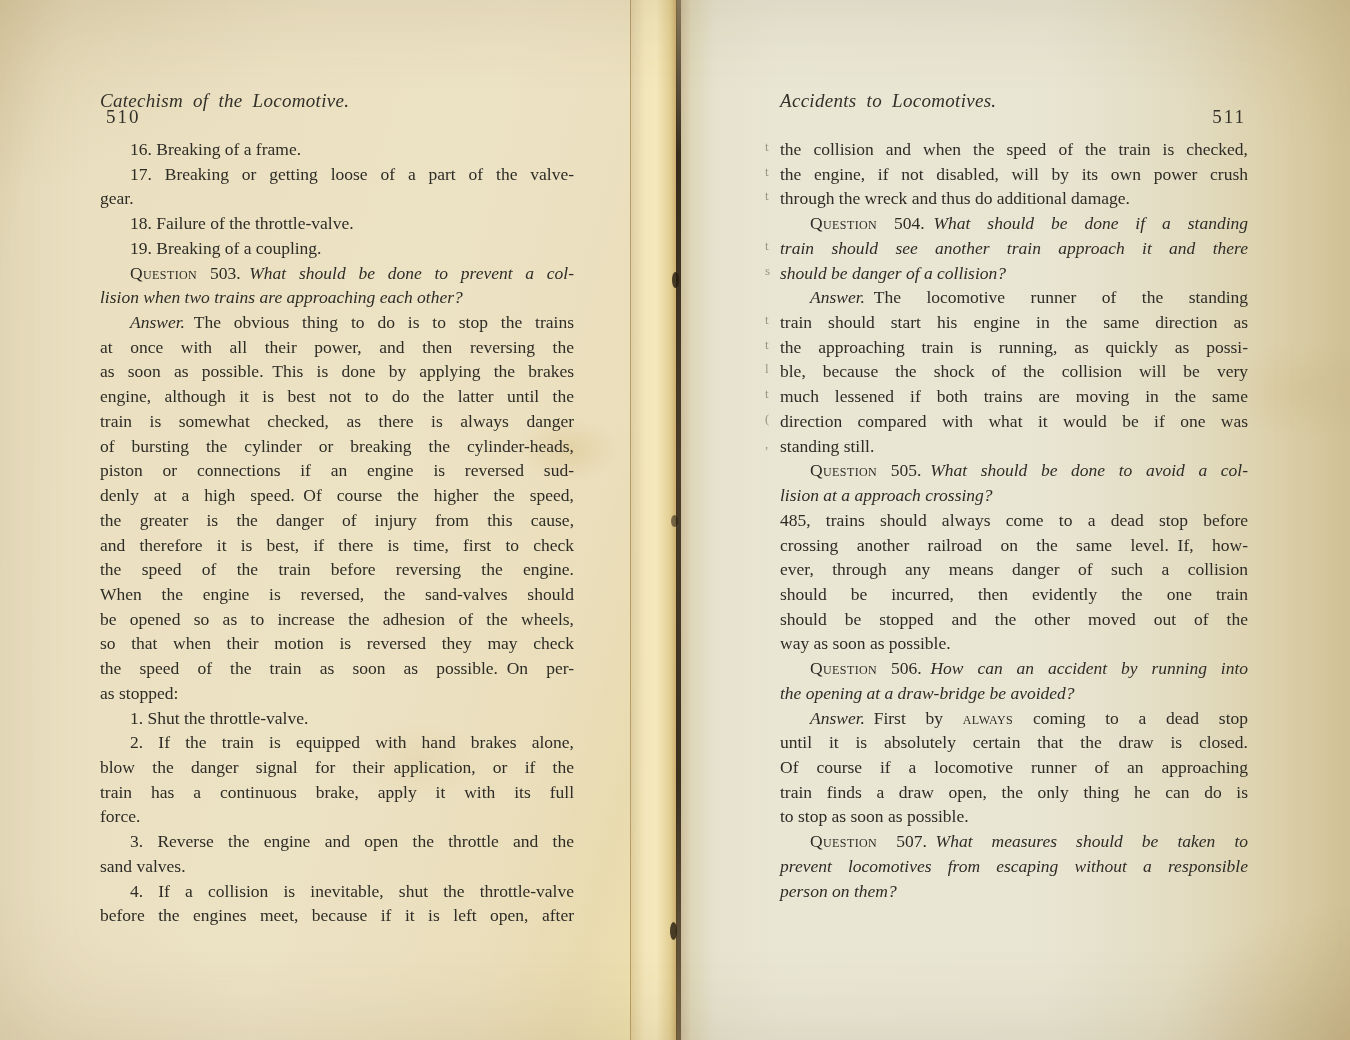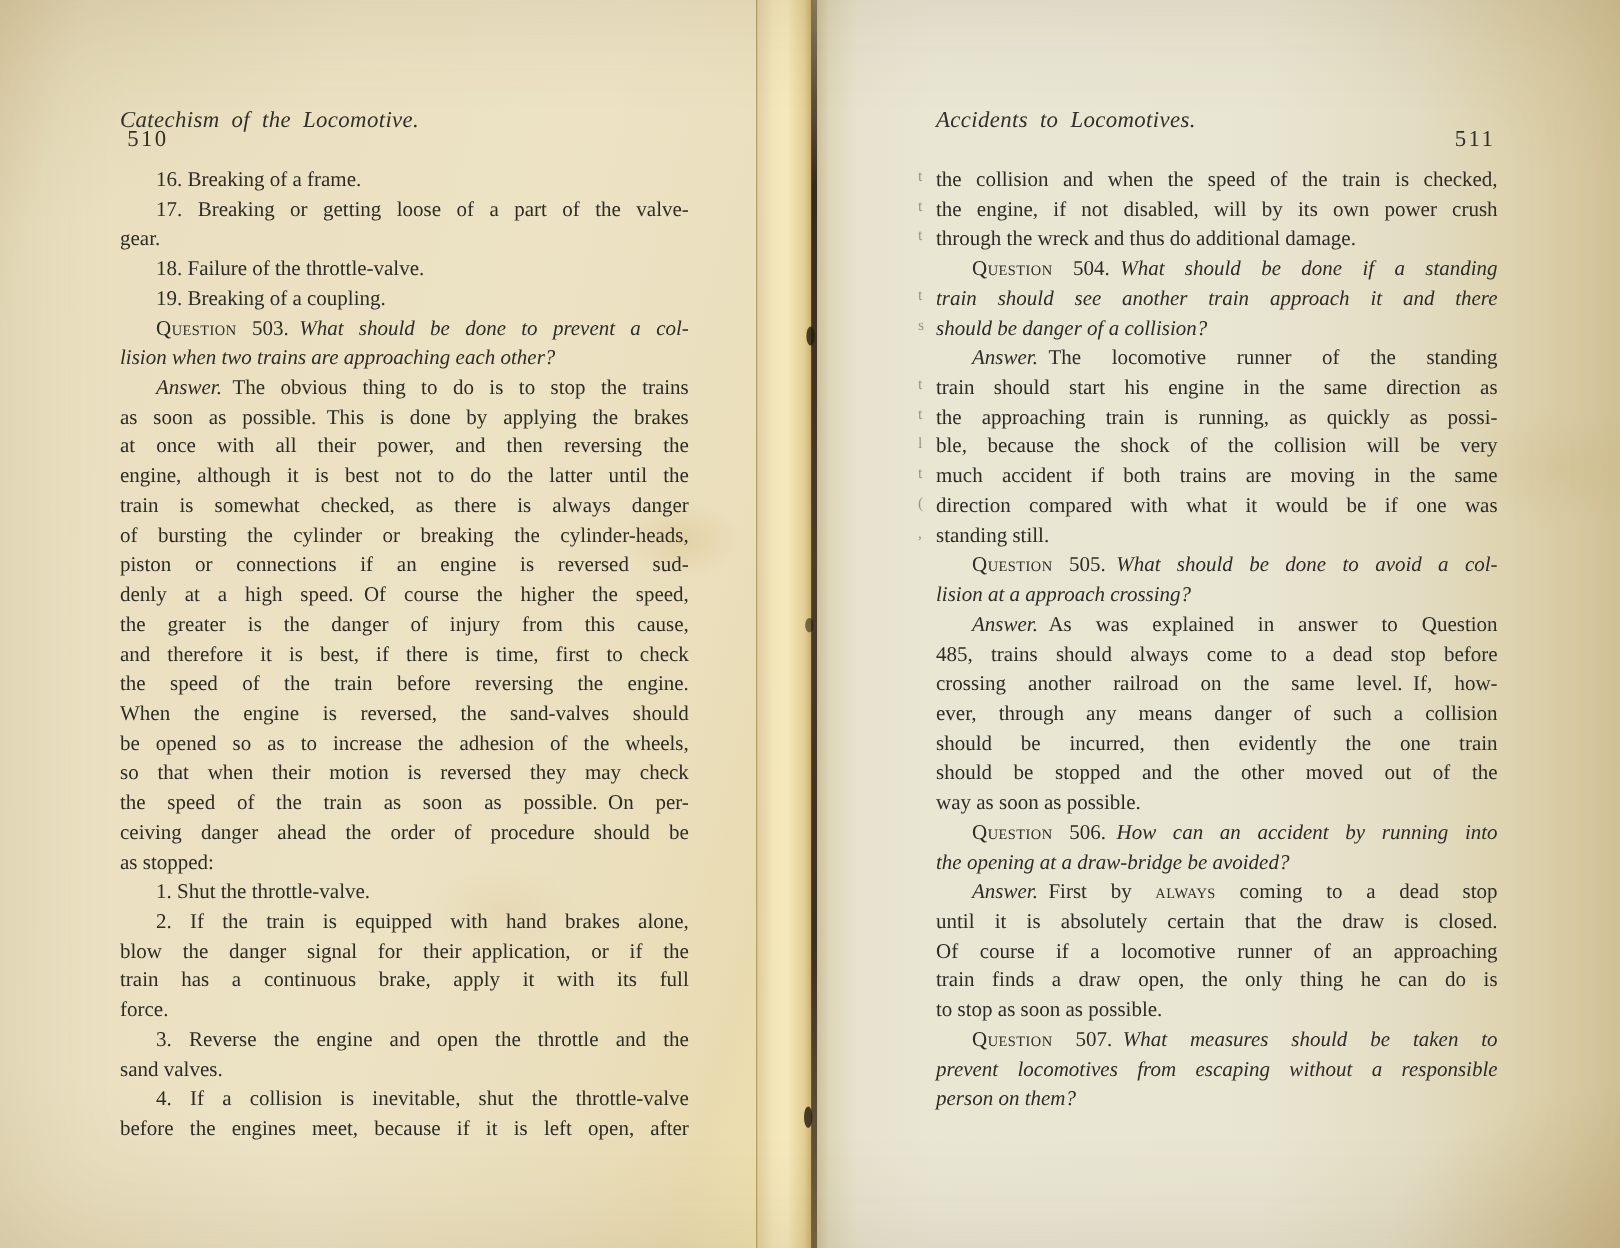--- a/index.html
+++ b/index.html
@@ -88,35 +88,34 @@
   </div>
   <div class="page-body">
       <div class="line ind"><span class="r-n">16. Breaking of a frame.</span></div>
       <div class="line ind just"><span class="r-n">17. Breaking or getting loose of a part of the valve-</span></div>
       <div class="line"><span class="r-n">gear.</span></div>
       <div class="line ind"><span class="r-n">18. Failure of the throttle-valve.</span></div>
       <div class="line ind"><span class="r-n">19. Breaking of a coupling.</span></div>
       <div class="line ind just"><span class="r-sc">Question</span><span class="r-n"> 503. </span><span class="r-i">What should be done to prevent a col-</span></div>
       <div class="line"><span class="r-i">lision when two trains are approaching each other?</span></div>
       <div class="line ind just"><span class="r-i">Answer.</span><span class="r-n"> The obvious thing to do is to stop the trains</span></div>
+      <div class="line just"><span class="r-n">at once with all their power, and then reversing the</span></div>
       <div class="line just"><span class="r-n">as soon as possible. This is done by applying the brakes</span></div>
-      <div class="line just"><span class="r-n">at once with all their power, and then reversing the</span></div>
       <div class="line just"><span class="r-n">engine, although it is best not to do the latter until the</span></div>
       <div class="line just"><span class="r-n">train is somewhat checked, as there is always danger</span></div>
       <div class="line just"><span class="r-n">of bursting the cylinder or breaking the cylinder-heads,</span></div>
       <div class="line just"><span class="r-n">piston or connections if an engine is reversed sud-</span></div>
       <div class="line just"><span class="r-n">denly at a high speed. Of course the higher the speed,</span></div>
       <div class="line just"><span class="r-n">the greater is the danger of injury from this cause,</span></div>
       <div class="line just"><span class="r-n">and therefore it is best, if there is time, first to check</span></div>
       <div class="line just"><span class="r-n">the speed of the train before reversing the engine.</span></div>
       <div class="line just"><span class="r-n">When the engine is reversed, the sand-valves should</span></div>
       <div class="line just"><span class="r-n">be opened so as to increase the adhesion of the wheels,</span></div>
       <div class="line just"><span class="r-n">so that when their motion is reversed they may check</span></div>
       <div class="line just"><span class="r-n">the speed of the train as soon as possible. On per-</span></div>
-      <div class="line just"><span class="r-n">ceiving danger ahead the order of procedure should be</span></div>
       <div class="line"><span class="r-n">as stopped:</span></div>
       <div class="line ind"><span class="r-n">1. Shut the throttle-valve.</span></div>
       <div class="line ind just"><span class="r-n">2. If the train is equipped with hand brakes alone,</span></div>
       <div class="line just"><span class="r-n">blow the danger signal for their application, or if the</span></div>
       <div class="line just"><span class="r-n">train has a continuous brake, apply it with its full</span></div>
       <div class="line"><span class="r-n">force.</span></div>
       <div class="line ind just"><span class="r-n">3. Reverse the engine and open the throttle and the</span></div>
       <div class="line"><span class="r-n">sand valves.</span></div>
       <div class="line ind just"><span class="r-n">4. If a collision is inevitable, shut the throttle-valve</span></div>
       <div class="line just"><span class="r-n">before the engines meet, because if it is left open, after</span></div>
@@ -132,26 +131,25 @@
       <div class="line just"><span class="mark">t</span><span class="r-n">the collision and when the speed of the train is checked,</span></div>
       <div class="line just"><span class="mark">t</span><span class="r-n">the engine, if not disabled, will by its own power crush</span></div>
       <div class="line"><span class="mark">t</span><span class="r-n">through the wreck and thus do additional damage.</span></div>
       <div class="line ind just"><span class="r-sc">Question</span><span class="r-n"> 504. </span><span class="r-i">What should be done if a standing</span></div>
       <div class="line just"><span class="mark">t</span><span class="r-i">train should see another train approach it and there</span></div>
       <div class="line"><span class="mark">s</span><span class="r-i">should be danger of a collision?</span></div>
       <div class="line ind just"><span class="r-i">Answer.</span><span class="r-n"> The locomotive runner of the standing</span></div>
       <div class="line just"><span class="mark">t</span><span class="r-n">train should start his engine in the same direction as</span></div>
       <div class="line just"><span class="mark">t</span><span class="r-n">the approaching train is running, as quickly as possi-</span></div>
       <div class="line just"><span class="mark">l</span><span class="r-n">ble, because the shock of the collision will be very</span></div>
-      <div class="line just"><span class="mark">t</span><span class="r-n">much accident if both trains are moving in the same</span></div>
+      <div class="line just"><span class="mark">t</span><span class="r-n">much lessened if both trains are moving in the same</span></div>
       <div class="line just"><span class="mark">(</span><span class="r-n">direction compared with what it would be if one was</span></div>
       <div class="line"><span class="mark">,</span><span class="r-n">standing still.</span></div>
       <div class="line ind just"><span class="r-sc">Question</span><span class="r-n"> 505. </span><span class="r-i">What should be done to avoid a col-</span></div>
       <div class="line"><span class="r-i">lision at a approach crossing?</span></div>
-      <div class="line ind just"><span class="r-i">Answer.</span><span class="r-n"> As was explained in answer to Question</span></div>
       <div class="line just"><span class="r-n">485, trains should always come to a dead stop before</span></div>
       <div class="line just"><span class="r-n">crossing another railroad on the same level. If, how-</span></div>
       <div class="line just"><span class="r-n">ever, through any means danger of such a collision</span></div>
       <div class="line just"><span class="r-n">should be incurred, then evidently the one train</span></div>
       <div class="line just"><span class="r-n">should be stopped and the other moved out of the</span></div>
       <div class="line"><span class="r-n">way as soon as possible.</span></div>
       <div class="line ind just"><span class="r-sc">Question</span><span class="r-n"> 506. </span><span class="r-i">How can an accident by running into</span></div>
       <div class="line"><span class="r-i">the opening at a draw-bridge be avoided?</span></div>
       <div class="line ind just"><span class="r-i">Answer.</span><span class="r-n"> First by </span><span class="r-sc">always</span><span class="r-n"> coming to a dead stop</span></div>
       <div class="line just"><span class="r-n">until it is absolutely certain that the draw is closed.</span></div>

